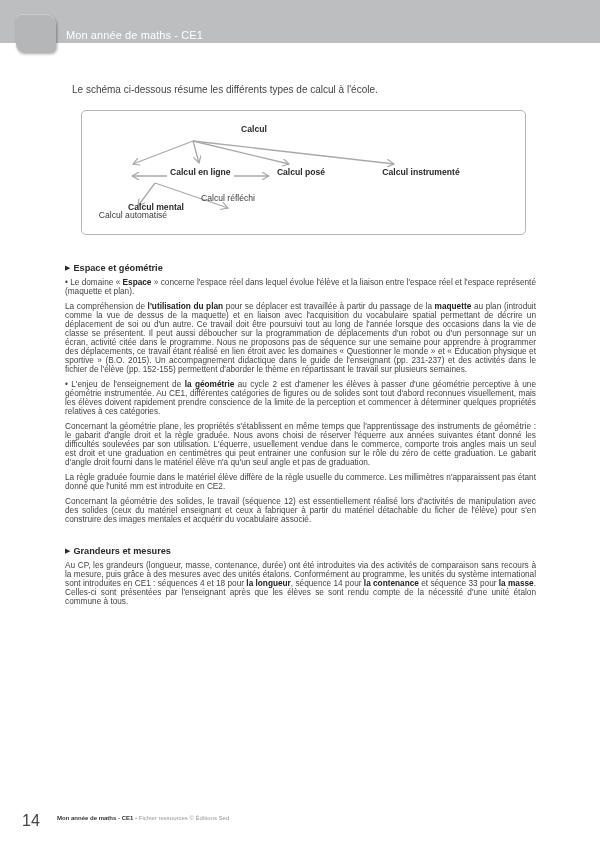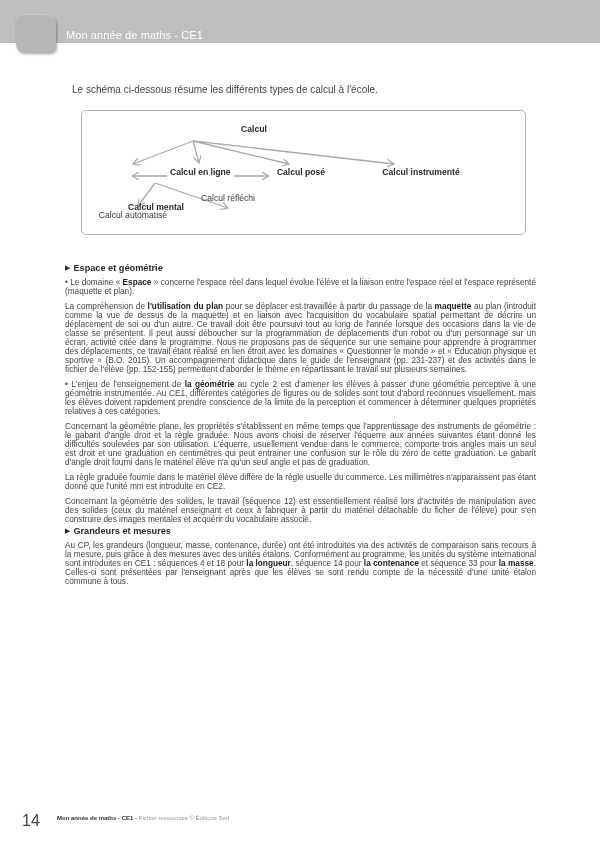--- a/index.html
+++ b/index.html
@@ -84,21 +84,21 @@
 
   <div>
     <div class="section-heading">
       <span class="tri">▶</span><span>Espace et géométrie</span>
     </div>
     <p><span>• Le domaine « </span><b>Espace</b><span> » concerne l'espace réel dans lequel évolue l'élève et la liaison entre l'espace réel et l'espace représenté (maquette et plan).</span></p>
     <p><span>La compréhension de </span><b>l'utilisation du plan</b><span> pour se déplacer est travaillée à partir du passage de la </span><b>maquette</b><span> au plan (introduit comme la vue de dessus de la maquette) et en liaison avec l'acquisition du vocabulaire spatial permettant de décrire un déplacement de soi ou d'un autre. Ce travail doit être poursuivi tout au long de l'année lorsque des occasions dans la vie de classe se présentent. Il peut aussi déboucher sur la programmation de déplacements d'un robot ou d'un personnage sur un écran, activité citée dans le programme. Nous ne proposons pas de séquence sur une semaine pour apprendre à programmer des déplacements, ce travail étant réalisé en lien étroit avec les domaines « Questionner le monde » et « Éducation physique et sportive » (B.O. 2015). Un accompagnement didactique dans le guide de l'enseignant (pp. 231-237) et des activités dans le fichier de l'élève (pp. 152-155) permettent d'aborder le thème en répartissant le travail sur plusieurs semaines.</span></p>
     <p><span>• L'enjeu de l'enseignement de </span><b>la géométrie</b><span> au cycle 2 est d'amener les élèves à passer d'une géométrie perceptive à une géométrie instrumentée. Au CE1, différentes catégories de figures ou de solides sont tout d'abord reconnues visuellement, mais les élèves doivent rapidement prendre conscience de la limite de la perception et commencer à déterminer quelques propriétés relatives à ces catégories.</span></p>
     <p><span>Concernant la géométrie plane, les propriétés s'établissent en même temps que l'apprentissage des instruments de géométrie : le gabarit d'angle droit et la règle graduée. Nous avons choisi de réserver l'équerre aux années suivantes étant donné les difficultés soulevées par son utilisation. L'équerre, usuellement vendue dans le commerce, comporte trois angles mais un seul est droit et une graduation en centimètres qui peut entrainer une confusion sur le rôle du zéro de cette graduation. Le gabarit d'angle droit fourni dans le matériel élève n'a qu'un seul angle et pas de graduation.</span></p>
     <p><span>La règle graduée fournie dans le matériel élève diffère de la règle usuelle du commerce. Les millimètres n'apparaissent pas étant donné que l'unité mm est introduite en CE2.</span></p>
-    <p style="margin-bottom:0;"><span>Concernant la géométrie des solides, le travail (séquence 12) est essentiellement réalisé lors d'activités de manipulation avec des solides (ceux du matériel enseignant et ceux à fabriquer à partir du matériel détachable du ficher de l'élève) pour s'en construire des images mentales et acquérir du vocabulaire associé.</span></p>
+    <p style="margin-bottom:20px;"><span>Concernant la géométrie des solides, le travail (séquence 12) est essentiellement réalisé lors d'activités de manipulation avec des solides (ceux du matériel enseignant et ceux à fabriquer à partir du matériel détachable du ficher de l'élève) pour s'en construire des images mentales et acquérir du vocabulaire associé.</span></p>
   </div>
 
   <div>
     <div class="section-heading">
       <span class="tri">▶</span><span>Grandeurs et mesures</span>
     </div>
     <p><span>Au CP, les grandeurs (longueur, masse, contenance, durée) ont été introduites via des activités de comparaison sans recours à la mesure, puis grâce à des mesures avec des unités étalons. Conformément au programme, les unités du système international sont introduites en CE1 : séquences 4 et 18 pour </span><b>la longueur</b><span>, séquence 14 pour </span><b>la contenance</b><span> et séquence 33 pour </span><b>la masse</b><span>. Celles-ci sont présentées par l'enseignant après que les élèves se sont rendu compte de la nécessité d'une unité étalon commune à tous.</span></p>
   </div>
 </div>
 

